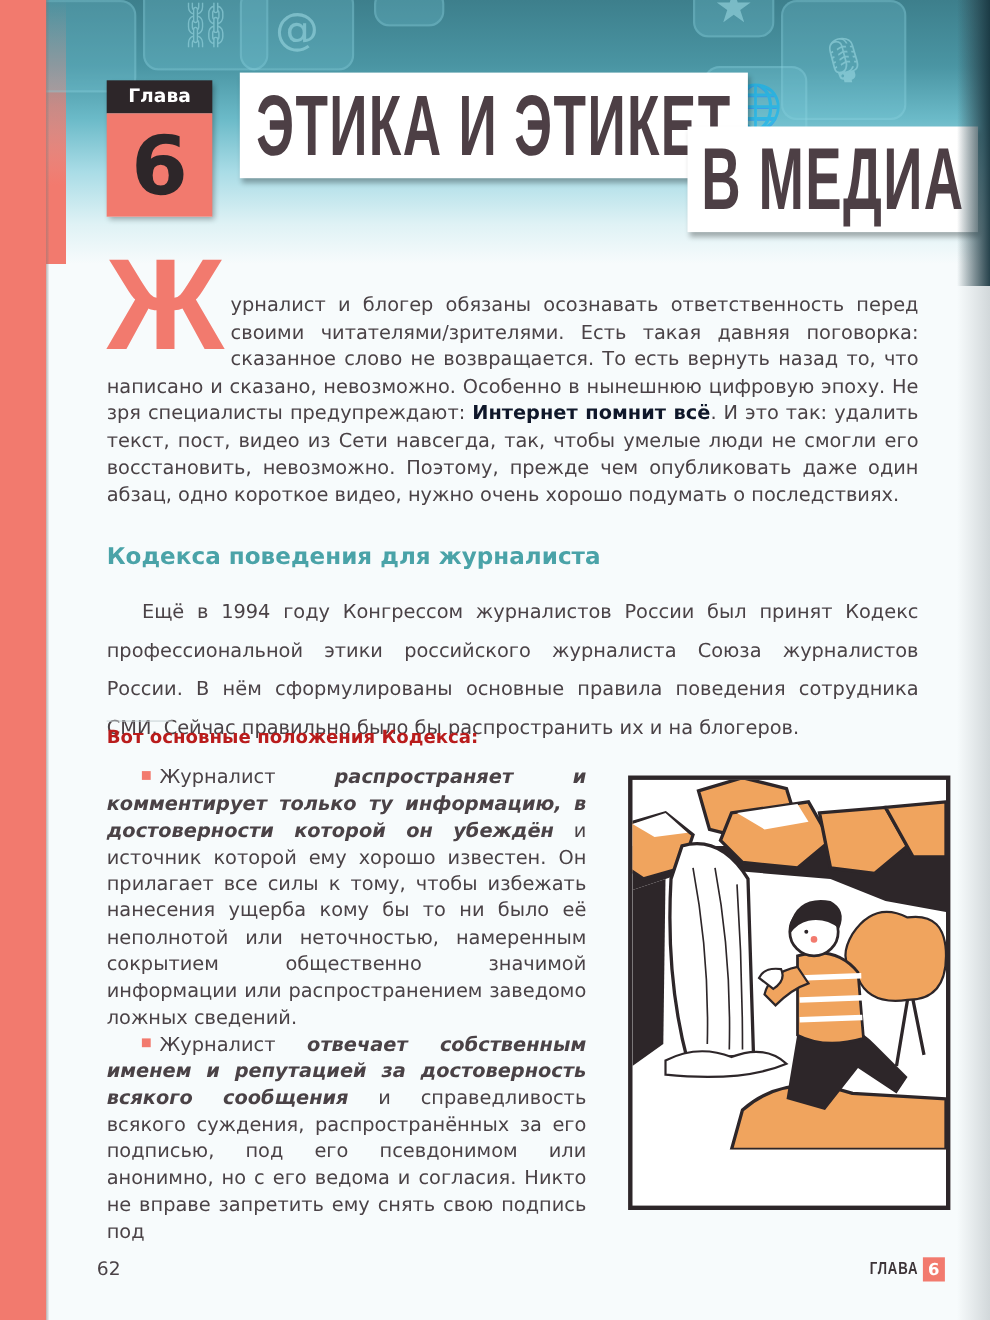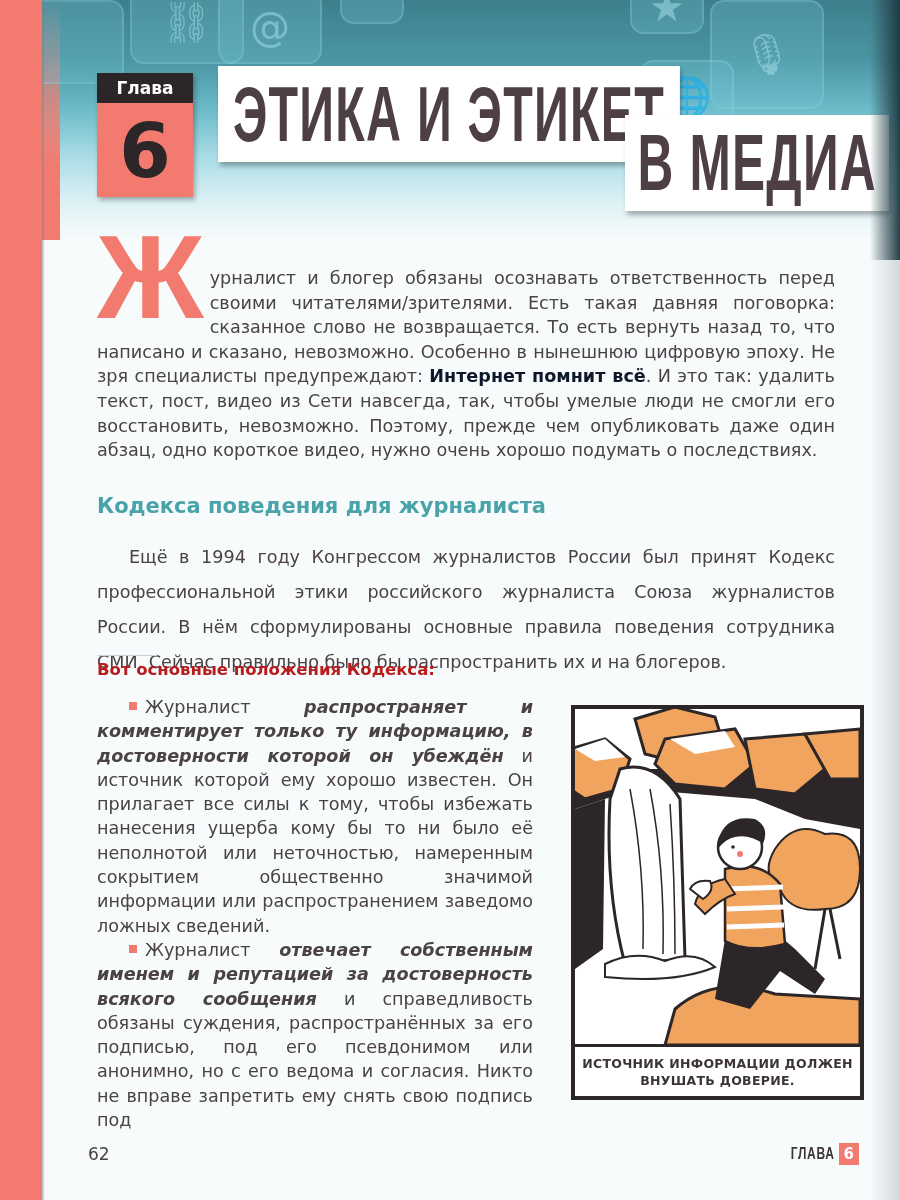--- a/index.html
+++ b/index.html
@@ -161,21 +161,21 @@
 <div class="section-title">Кодекса поведения для журналиста</div>
 <div class="para">Ещё в 1994 году Конгрессом журналистов России был принят Кодекс профессиональной этики российского журналиста Союза журналистов России. В нём сформулированы основные правила поведения сотрудника СМИ. Сейчас правильно было бы распространить их и на блогеров.</div>
 <div class="subhead-rule"></div>
 <div class="subhead">Вот основные положения Кодекса:</div>
 
 <div class="bullets">
   <p>
     <span class="bullet-mark"></span><span>Журналист </span><em>распространяет и комментирует только ту информацию, в достоверности которой он убеждён</em><span> и источник которой ему хорошо известен. Он прилагает все силы к тому, чтобы избежать нанесения ущерба кому бы то ни было её неполнотой или неточностью, намеренным сокрытием общественно значимой информации или распространением заведомо ложных сведений.</span>
   </p>
   <p>
-    <span class="bullet-mark"></span><span>Журналист </span><em>отвечает собственным именем и репутацией за достоверность всякого сообщения</em><span> и справедливость обязаны суждения, распространённых за его подписью, под его псевдонимом или анонимно, но с его ведома и согласия. Никто не вправе запретить ему снять свою подпись под</span>
+    <span class="bullet-mark"></span><span>Журналист </span><em>отвечает собственным именем и репутацией за достоверность всякого сообщения</em><span> и справедливость всякого суждения, распространённых за его подписью, под его псевдонимом или анонимно, но с его ведома и согласия. Никто не вправе запретить ему снять свою подпись под</span>
   </p>
 </div>
 
 <div class="illustration">
   <svg width="285" height="336" viewBox="0 0 285 336">
 
     <path d="M0 60 L285 60 L285 120 L230 110 L180 90 L120 85 L60 80 L0 100 Z" fill="#2d2629"></path>
     <path d="M0 100 L30 90 L28 240 L0 260 Z" fill="#2d2629"></path>
 
     <path d="M60 10 L100 -2 L140 8 L150 40 L110 55 L70 45 Z" fill="#f0a45e" stroke="#2d2629" stroke-width="3"></path>
@@ -203,24 +203,20 @@
 
     <path d="M150 170 Q125 175 120 195 L130 205 Q145 190 160 185 Z" fill="#f0a45e" stroke="#2d2629" stroke-width="2"></path>
 
     <path d="M115 180 Q120 170 135 172 Q140 182 128 190 Z" fill="#ffffff" stroke="#2d2629" stroke-width="2"></path>
 
     <circle cx="165" cy="138" r="22" fill="#ffffff" stroke="#2d2629" stroke-width="2.5"></circle>
     <path d="M143 132 Q150 105 180 110 Q195 118 188 135 Q175 125 160 128 Q150 130 143 140 Z" fill="#2d2629"></path>
     <circle cx="165" cy="145" r="3" fill="#f27a6e"></circle>
     <circle cx="158" cy="138" r="1.8" fill="#2d2629"></circle>
   </svg>
-  <div class="caption">
-    <div>ИСТОЧНИК ИНФОРМАЦИИ ДОЛЖЕН</div>
-    <div>ВНУШАТЬ ДОВЕРИЕ.</div>
-  </div>
 </div>
 
 <div class="page-number">62</div>
 <div class="footer-chapter">
   <span class="lbl">ГЛАВА</span>
   <span class="num">6</span>
 </div>
 
 <div class="right-shadow"></div>
 <div class="right-shadow top"></div>

